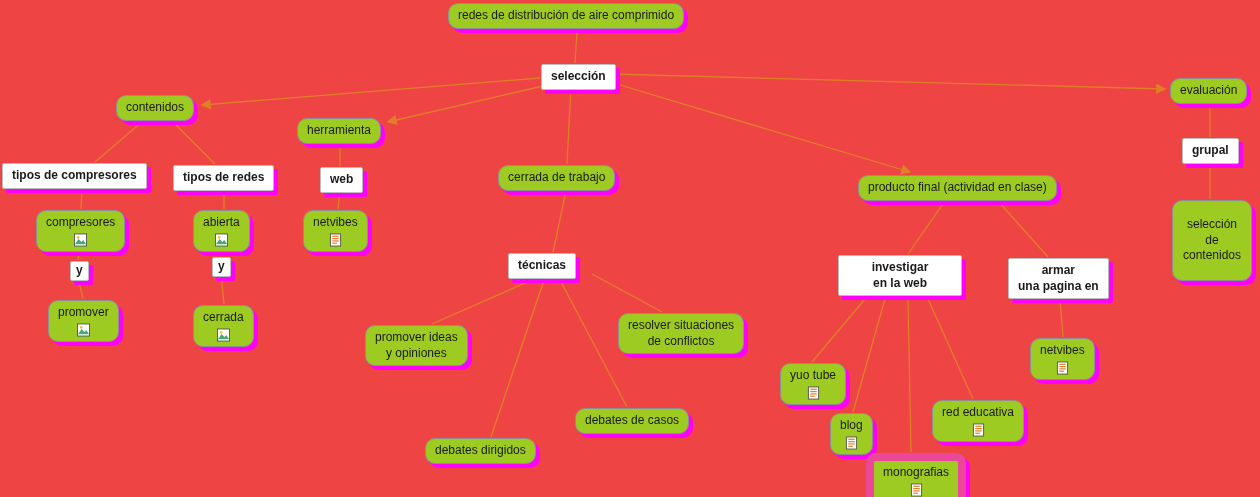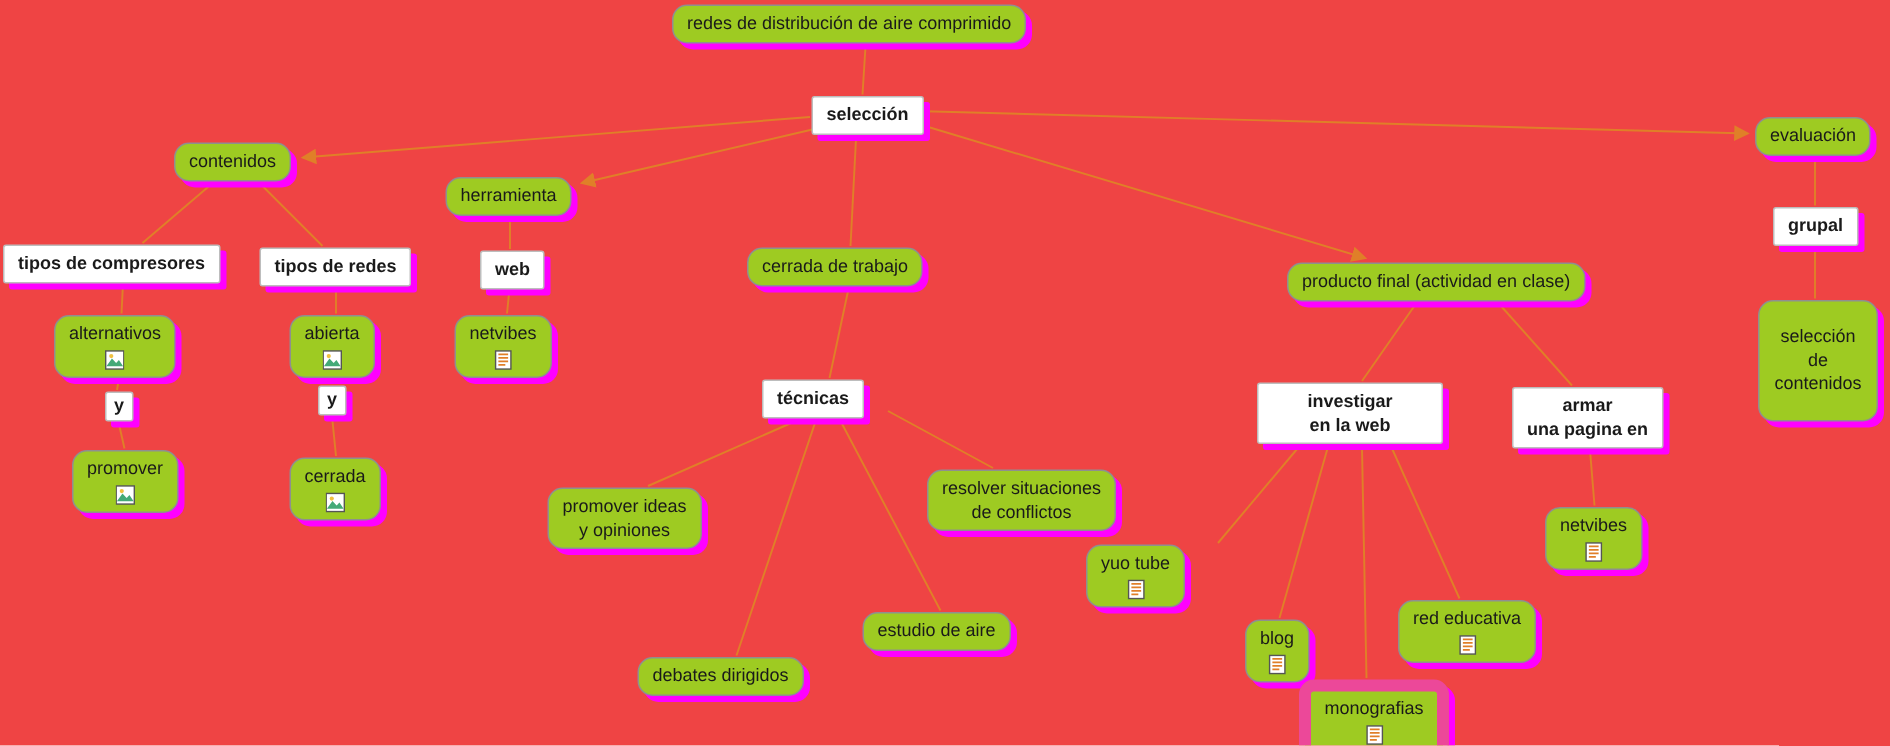--- a/index.html
+++ b/index.html
@@ -117,21 +117,21 @@
 
   <div class="node green" style="left:1170px;top:78px">
     <span class="lbl">evaluación</span>
   </div>
 
   <div class="node white" style="left:1182px;top:138px">
     <span class="lbl">grupal</span>
   </div>
 
   <div class="node green" style="left:36px;top:210px">
-    <span class="lbl">alternativos</span>
+    <span class="lbl">compresores</span>
     <svg class="res-icon">
         <use href="#ic-image"></use>
       </svg>
   </div>
 
   <div class="node green" style="left:193px;top:210px">
     <span class="lbl">abierta</span>
     <svg class="res-icon">
         <use href="#ic-image"></use>
       </svg>
@@ -189,21 +189,21 @@
     <svg class="res-icon">
         <use href="#ic-image"></use>
       </svg>
   </div>
 
   <div class="node green" style="left:618px;top:313px">
     <span class="lbl">resolver situaciones
 de conflictos</span>
   </div>
 
-  <div class="node green" style="left:724px;top:363px">
+  <div class="node green" style="left:780px;top:363px">
     <span class="lbl">yuo tube</span>
     <svg class="res-icon">
         <use href="#ic-doc"></use>
       </svg>
   </div>
 
   <div class="node green" style="left:1030px;top:338px">
     <span class="lbl">netvibes</span>
     <svg class="res-icon">
         <use href="#ic-doc"></use>
@@ -218,21 +218,21 @@
   </div>
 
   <div class="node green" style="left:932px;top:400px">
     <span class="lbl">red educativa</span>
     <svg class="res-icon">
         <use href="#ic-doc"></use>
       </svg>
   </div>
 
   <div class="node green" style="left:575px;top:408px">
-    <span class="lbl">estudio de aire</span>
+    <span class="lbl">debates de casos</span>
   </div>
 
   <div class="node green" style="left:425px;top:438px">
     <span class="lbl">debates dirigidos</span>
   </div>
 
   <div class="node green selected" style="left:866px;top:453px">
     <span class="lbl">monografias</span>
     <svg class="res-icon">
         <use href="#ic-doc"></use>

